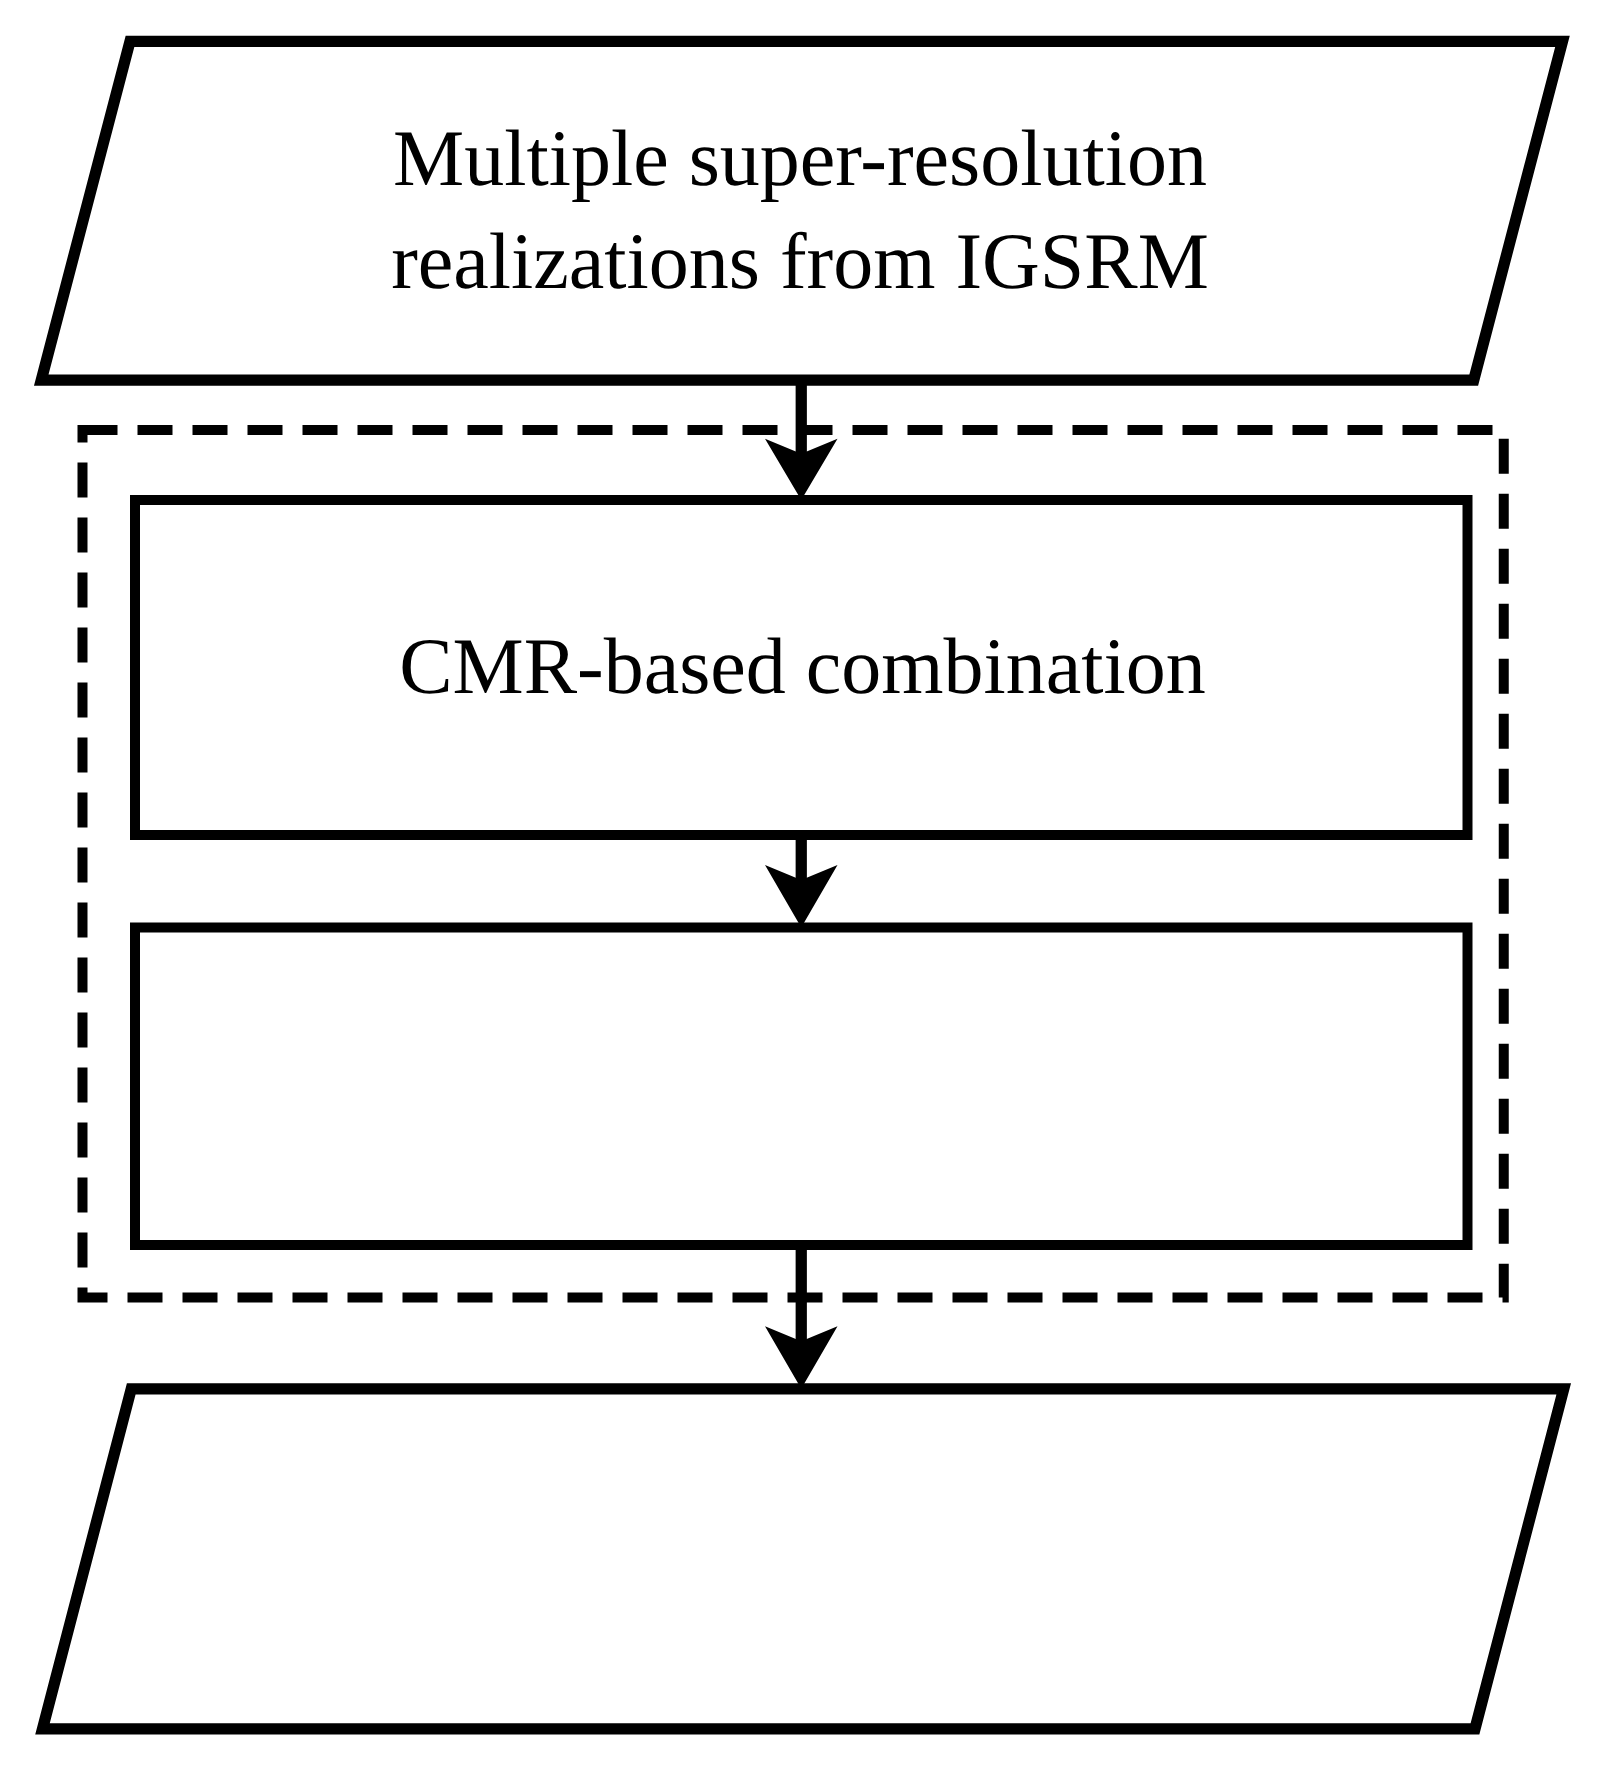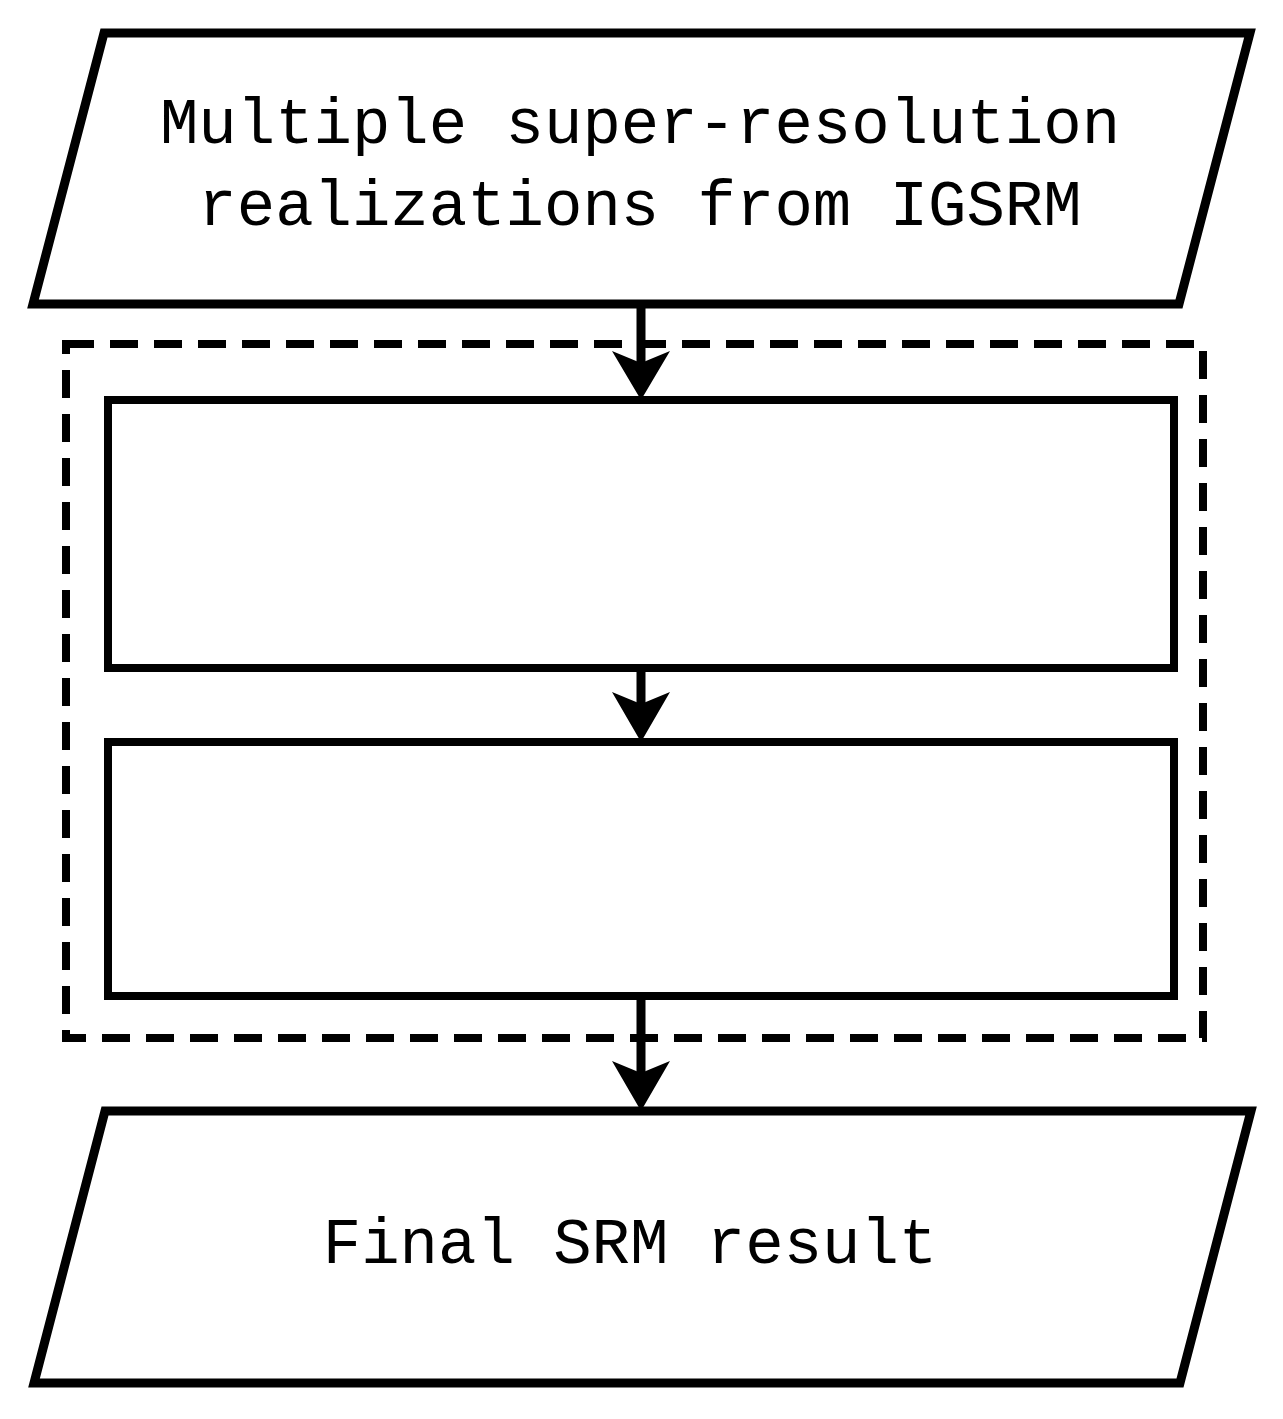--- a/index.html
+++ b/index.html
@@ -26,21 +26,21 @@
     height: 1419px;
     display: block;
   }
   .node-label {
     position: absolute;
     display: flex;
     align-items: center;
     justify-content: center;
     text-align: center;
     color: #000000;
-    font-family: Liberation Mono, monospace;
+    font-family: Liberation Serif, serif;
     font-weight: 400;
     line-height: 1.28;
     white-space: pre-line;
     letter-spacing: 0px;
     pointer-events: none;
   }
   #label-input {
     left: 110px;
     top: 40px;
     width: 1060px;
@@ -99,17 +99,17 @@
     <g>
       <line x1="641" y1="996" x2="641" y2="1085" stroke="#000000" stroke-width="9"></line>
       <polygon points="641,1111 612,1061 641,1073 670,1061" fill="#000000"></polygon>
     </g>
 
   </svg>
 
   <div class="node-label" id="label-input">Multiple super-resolution
 realizations from IGSRM</div>
 
+  <div class="node-label" id="label-cmr">CMR-based combination</div>
 
 
-  <div class="node-label" id="label-output">Final SRM result</div>
 
 </div>
 
 </body></html>

